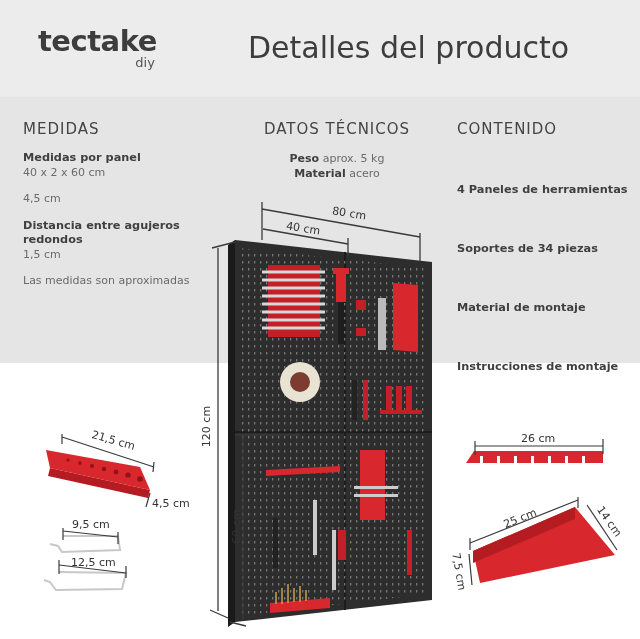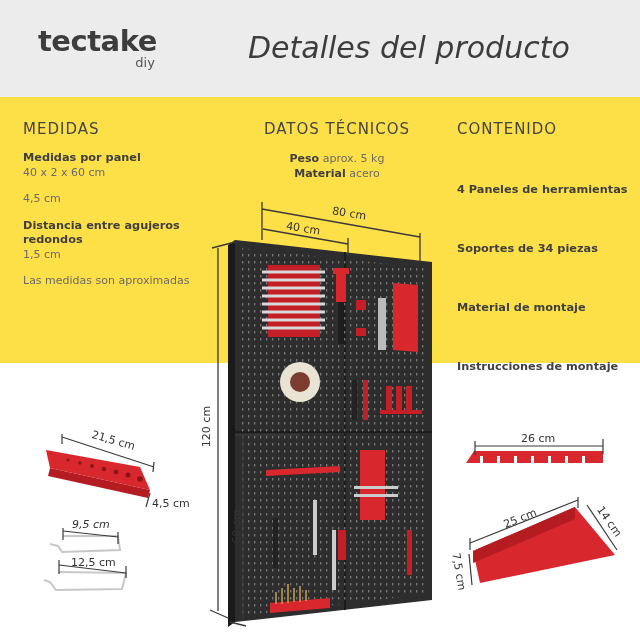--- a/index.html
+++ b/index.html
@@ -3,23 +3,23 @@
   <meta charset="utf-8">
   <style>
     * { box-sizing: border-box; margin: 0; padding: 0; }
     html, body { width: 640px; height: 639px; overflow: hidden; background: #ffffff; }
     body { position: relative; font-family: "DejaVu Sans", sans-serif; color: #3c3c3c; }
 
     .header { position: absolute; left: 0; top: 0; width: 640px; height: 97px; background: #ececec; padding-left: 20px; }
     .logo { position: absolute; left: 38px; top: 26px; }
     .logo-main { font-family: "DejaVu Sans", sans-serif; font-weight: bold; font-size: 29px; letter-spacing: -0.5px; color: #3d3d3d; line-height: 30px; }
     .logo-sub { position: absolute; right: 2px; top: 29px; font-size: 13px; color: #555; font-weight: normal; }
-    .title { position: absolute; left: 248px; top: 30px; font-size: 30px; color: #3d3d3d; letter-spacing: 0px; font-style: italic; }
-
-    .specs { position: absolute; left: 0; top: 97px; width: 640px; height: 266px; background: #fde047; }
+    .title { position: absolute; left: 248px; top: 30px; font-size: 30px; color: #3d3d3d; letter-spacing: 0px; }
+
+    .specs { position: absolute; left: 0; top: 97px; width: 640px; height: 266px; background: #e5e5e5; }
     .col { position: absolute; top: 23px; }
     .col h2 { font-weight: normal; font-size: 15px; letter-spacing: 1px; color: #444; margin-bottom: 13px; }
     .col-medidas { left: 23px; width: 200px; }
     .col-datos { left: 232px; width: 210px; text-align: center; }
     .col-contenido { left: 457px; width: 180px; }
     .spec-item { margin-bottom: 12px; }
     .spec-label { font-size: 11.3px; font-weight: bold; color: #3f3f3f; line-height: 14.5px; }
     .spec-value { font-size: 11px; color: #6a6a6a; line-height: 14.5px; }
     .note { font-size: 11px; color: #6a6a6a; margin-top: 4px; }
     .datos-line { font-size: 11px; color: #6a6a6a; line-height: 15px; }
@@ -218,18 +218,18 @@
   </g>
 </svg>
 
 <div class="dim" style="left:332px;top:207px;transform:rotate(9deg);">80 cm</div>
 <div class="dim" style="left:286px;top:222px;transform:rotate(9deg);">40 cm</div>
 <div class="dim" style="left:186px;top:420px;transform:rotate(-90deg);">120 cm</div>
 <div class="dim" style="left:219px;top:520px;transform:rotate(-90deg);">60 cm</div>
 <div class="dim" style="left:222px;top:625px;margin-top:48px;">2 cm</div>
 <div class="dim" style="left:91px;top:434px;transform:rotate(16deg);">21,5 cm</div>
 <div class="dim" style="left:152px;top:497px;">4,5 cm</div>
-<div class="dim" style="left:72px;top:518px;font-style:italic;">9,5 cm</div>
+<div class="dim" style="left:72px;top:518px;">9,5 cm</div>
 <div class="dim" style="left:71px;top:556px;">12,5 cm</div>
 <div class="dim" style="left:521px;top:432px;">26 cm</div>
 <div class="dim" style="left:503px;top:512px;transform:rotate(-22deg);">25 cm</div>
 <div class="dim" style="left:592px;top:515px;transform:rotate(55deg);">14 cm</div>
 <div class="dim" style="left:440px;top:565px;transform:rotate(80deg);">7,5 cm</div>
 
 </body></html>

